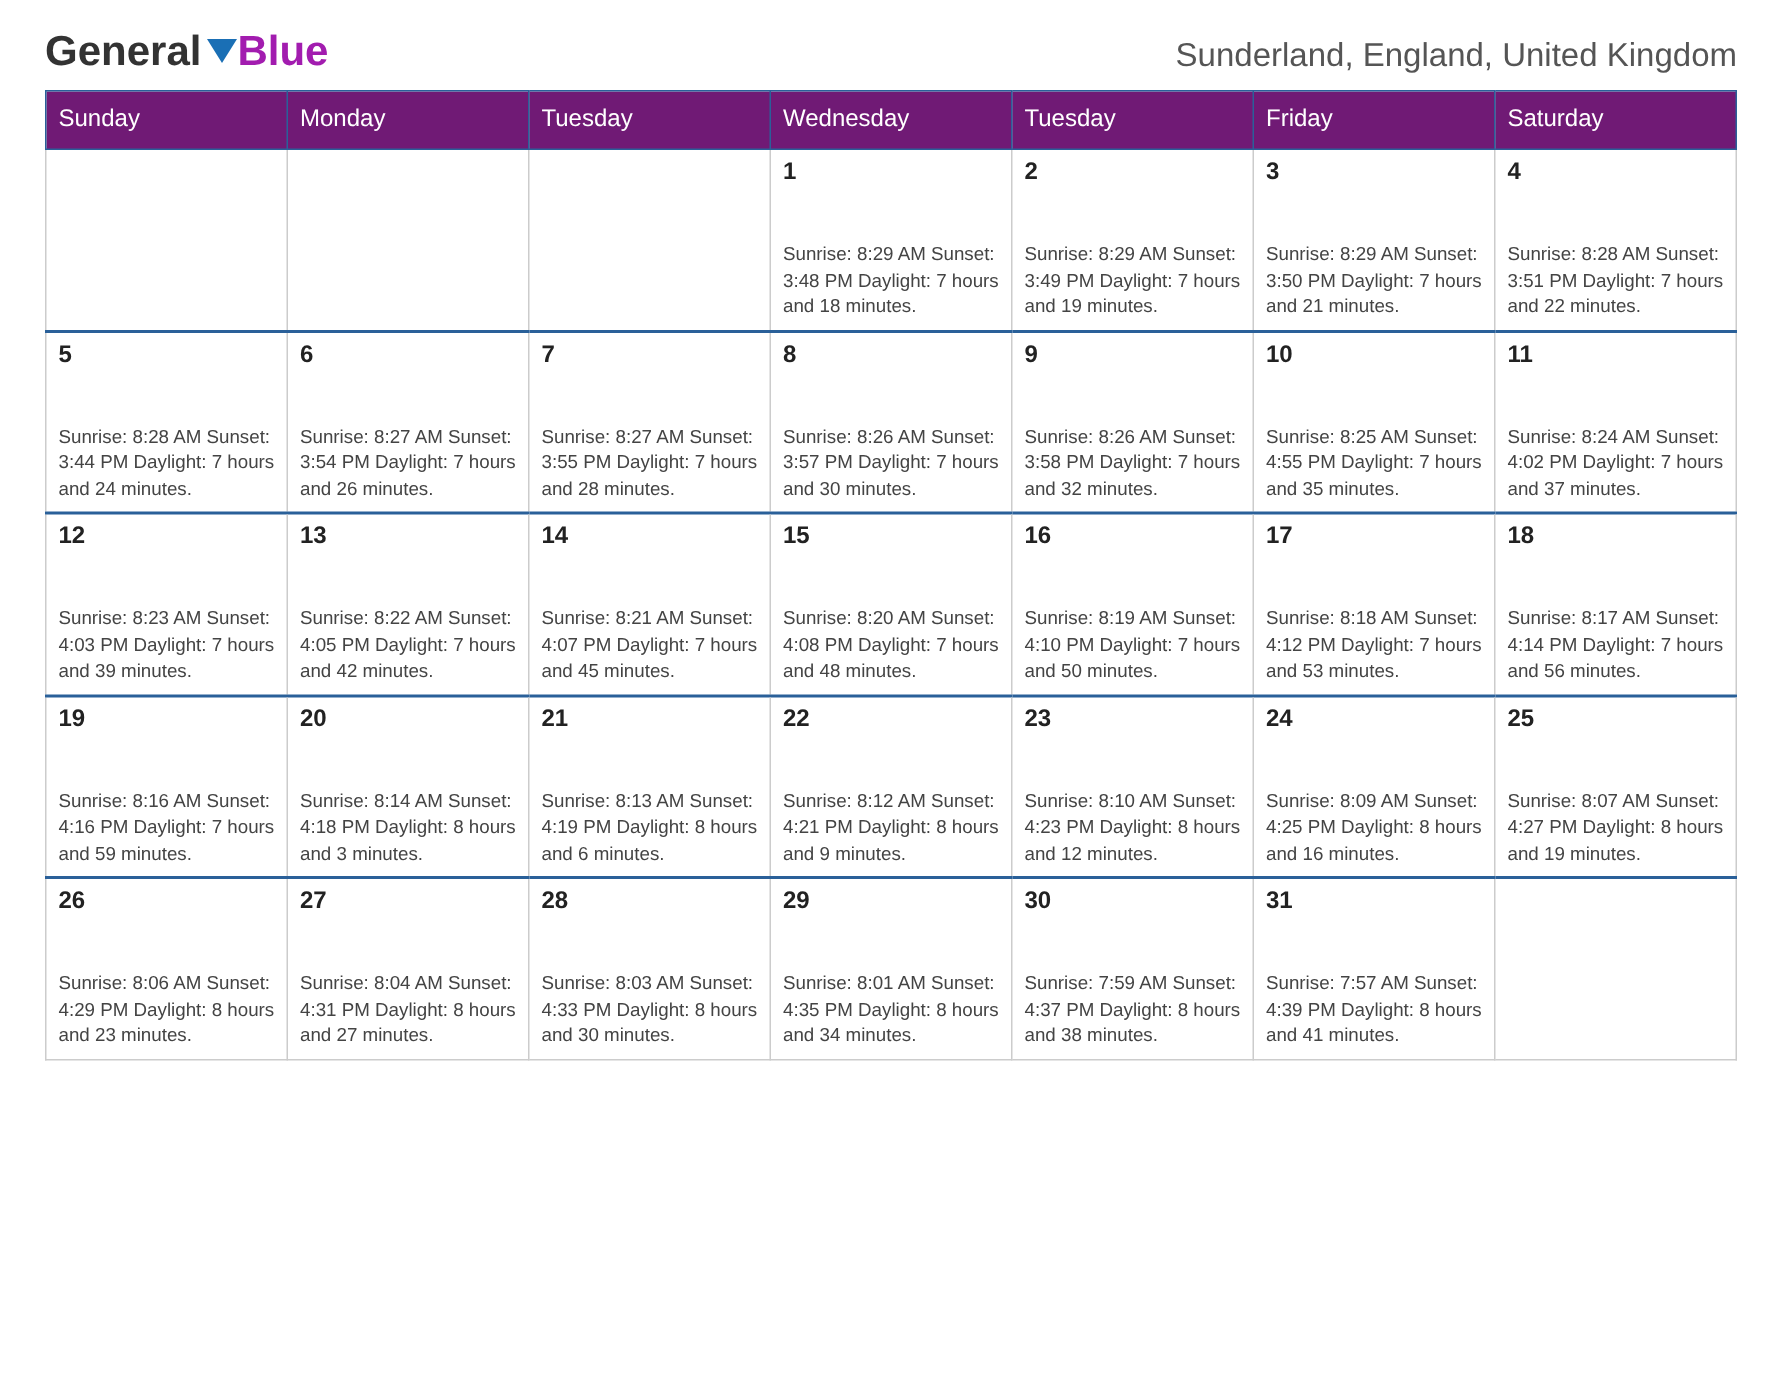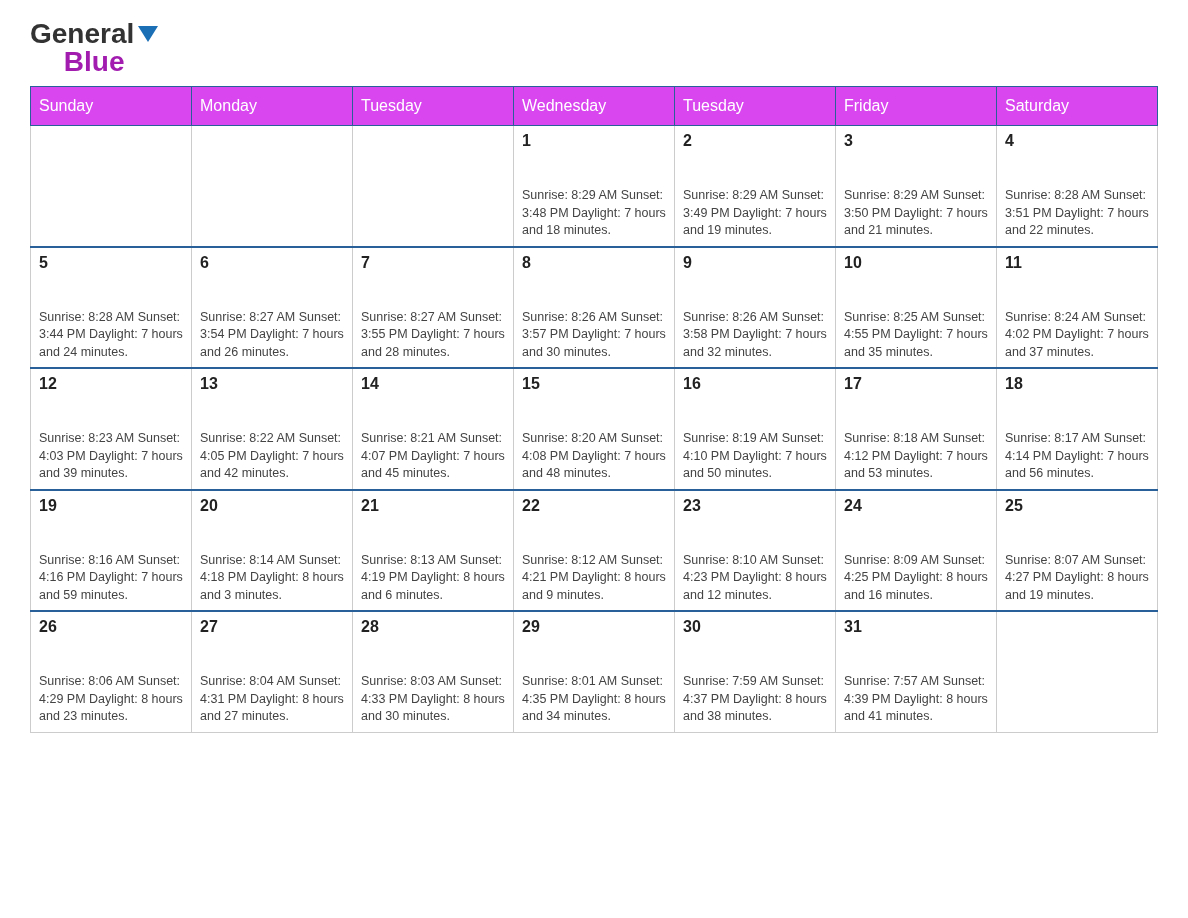--- a/index.html
+++ b/index.html
@@ -11,22 +11,21 @@
       min-height: 918px;
     }
     .header {
       display: flex;
       justify-content: space-between;
       align-items: flex-start;
       margin-bottom: 10px;
     }
     .logo {
       display: flex;
-      flex-direction: column;
-      align-items: center;
+      align-items: flex-end;
     }
     .logo-general {
       font-size: 28px;
       font-weight: bold;
       color: #333;
       line-height: 1;
     }
     .logo-blue {
       font-size: 28px;
       font-weight: bold;
@@ -56,21 +55,21 @@
       font-size: 22px;
       color: #555;
       margin-top: 4px;
     }
     .calendar {
       width: 100%;
       border-collapse: collapse;
       margin-top: 10px;
     }
     .calendar th {
-      background-color: #d946ef;
+      background-color: #701a75;
       color: #fff;
       padding: 10px 8px;
       text-align: left;
       font-size: 16px;
       font-weight: normal;
       border: 1px solid #2a6099;
     }
     .calendar td {
       vertical-align: top;
       padding: 6px 8px;
@@ -107,20 +106,21 @@
 
 <div class="header">
   <div class="logo">
     <div style="display:flex;align-items:center;">
       <span class="logo-general">General</span>
       <span class="logo-triangle"></span>
     </div>
     <span class="logo-blue">Blue</span>
   </div>
   <div class="title-section">
+    <div class="location">Sunderland, England, United Kingdom</div>
   </div>
 </div>
 
 <table class="calendar">
   <thead>
     <tr>
     <th>Sunday</th>
         <th>Monday</th>
         <th>Tuesday</th>
         <th>Wednesday</th>

